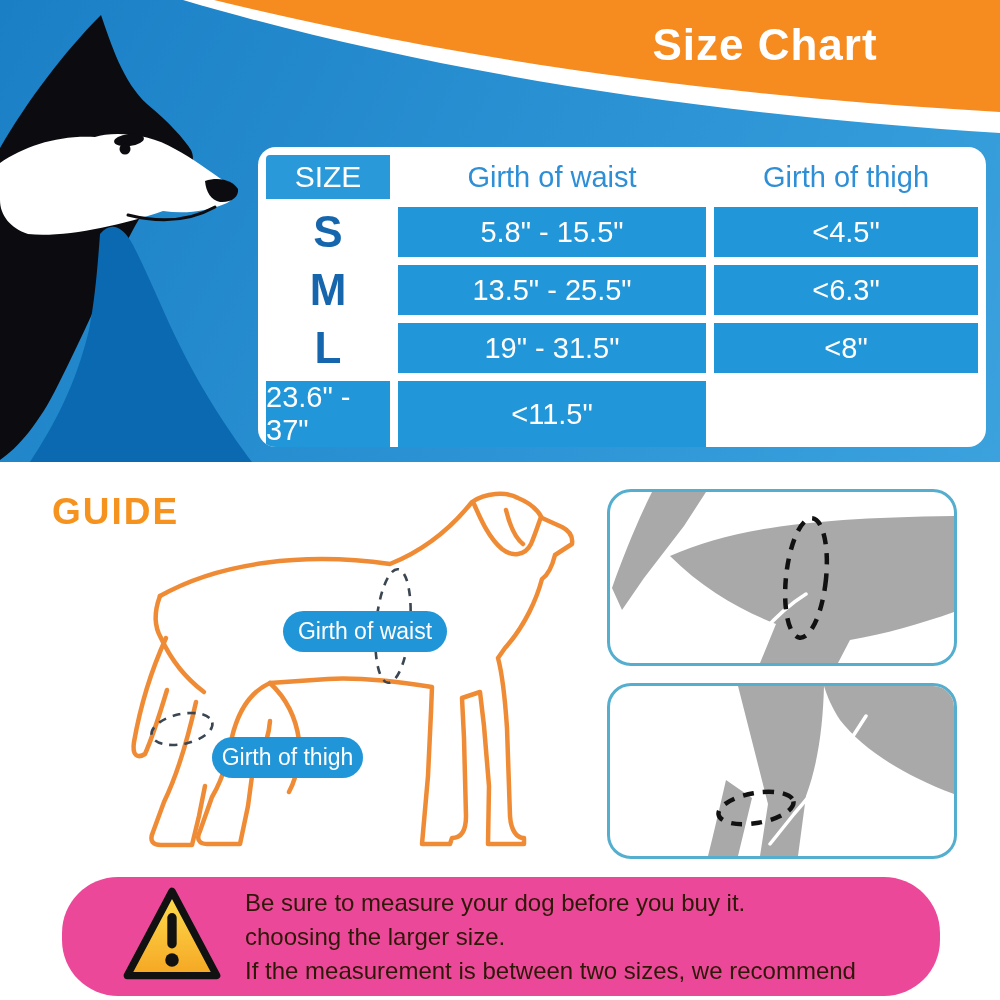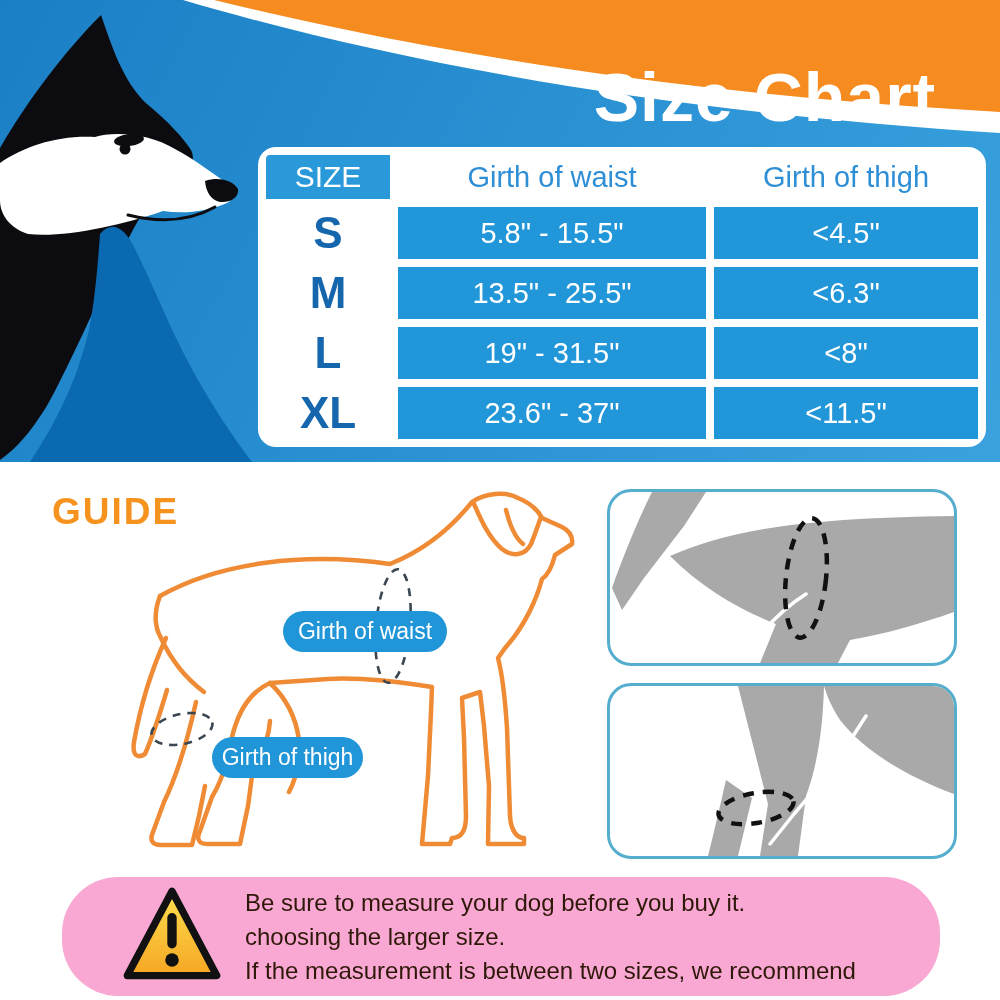--- a/index.html
+++ b/index.html
@@ -5,21 +5,21 @@
   * { margin:0; padding:0; box-sizing:border-box; }
   html,body { width:1000px; height:1000px; }
   body { font-family:"Liberation Sans", sans-serif; background:#fff; position:relative; overflow:hidden; }
   .page { position:absolute; inset:0; width:1000px; height:1000px; background:#fff; }
 
   
   .hero { position:absolute; left:0; top:0; width:1000px; height:462px;
           background:linear-gradient(118deg,#1b7fc5 0%, #2b93d4 55%, #3ba2de 100%); overflow:hidden; }
   .hero-decor { position:absolute; left:0; top:0; }
   .hero-title { position:absolute; left:540px; top:20px; width:450px; text-align:center;
-                font-size:68px; font-weight:800; letter-spacing:1px; color:#ffffff;margin-top:38px; }
+                font-size:44px; font-weight:800; letter-spacing:1px; color:#ffffff; }
   .dog-head { position:absolute; left:0; top:0; }
 
   
   .size-table { position:absolute; left:258px; top:147px; width:728px; height:300px;
                 background:#ffffff; border-radius:18px; padding:8px; overflow:hidden;
                 display:grid; grid-template-columns:124px 308px 1fr;
                 grid-template-rows:44px 1fr 1fr 1fr 1fr; gap:8px; }
   .cell { display:flex; align-items:center; justify-content:center; }
   .cell.hd-size { background:#2a99da; color:#ffffff; font-size:30px; border-radius:4px 0 0 0; }
   .cell.hd-label { background:#ffffff; color:#2e8fd6; font-size:29px; }
@@ -34,21 +34,21 @@
   .pill { position:absolute; background:#2095d8; color:#ffffff; border-radius:22px;
           display:flex; align-items:center; justify-content:center; font-size:23px; }
   .pill.waist { left:283px; top:149px; width:164px; height:41px; }
   .pill.thigh { left:212px; top:275px; width:151px; height:41px; }
   .panel { position:absolute; background:#ffffff; border:3px solid #55aecd; border-radius:24px; overflow:hidden; }
   .panel.p1 { left:607px; top:27px;  width:350px; height:177px; }
   .panel.p2 { left:607px; top:221px; width:350px; height:176px; }
 
   
   .notice { position:absolute; left:62px; top:877px; width:878px; height:119px;
-            background:#f9a8d4; border-radius:56px; }
+            background:#ec4899; border-radius:56px; }
   .notice-triangle { position:absolute; left:58px; top:7px; }
   .notice-text { position:absolute; left:183px; top:9px; color:#2e1808; font-size:24px; line-height:34px; }
 </style>
 </head>
 <body>
 
 <div class="page">
 
   <section class="hero">
 
@@ -94,21 +94,20 @@
       <div class="cell val">&lt;4.5"</div>
 
       <div class="cell sz">M</div>
       <div class="cell val">13.5" - 25.5"</div>
       <div class="cell val">&lt;6.3"</div>
 
       <div class="cell sz">L</div>
       <div class="cell val">19" - 31.5"</div>
       <div class="cell val">&lt;8"</div>
 
-      <div class="cell sz">XL</div>
       <div class="cell val">23.6" - 37"</div>
       <div class="cell val">&lt;11.5"</div>
     </div>
   </section>
 
   <section class="guide">
 
     <div class="guide-title">
       <div>GUIDE</div>
     </div>

